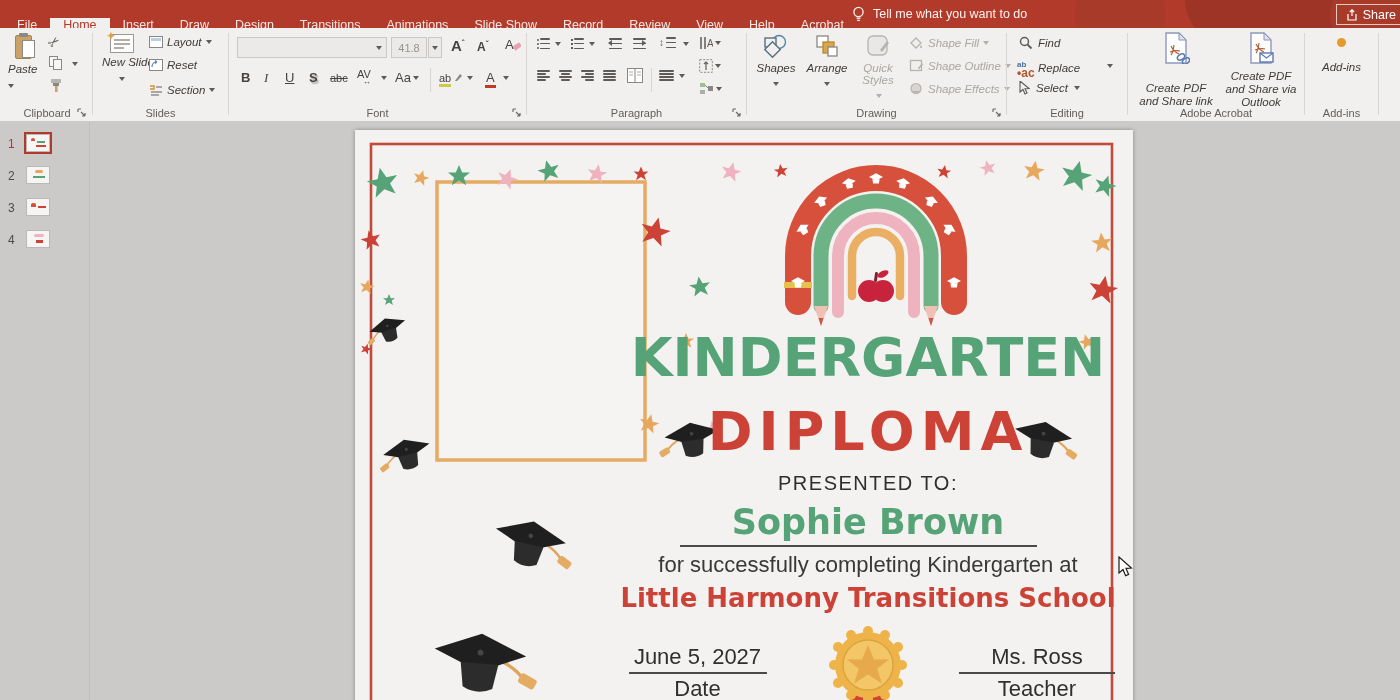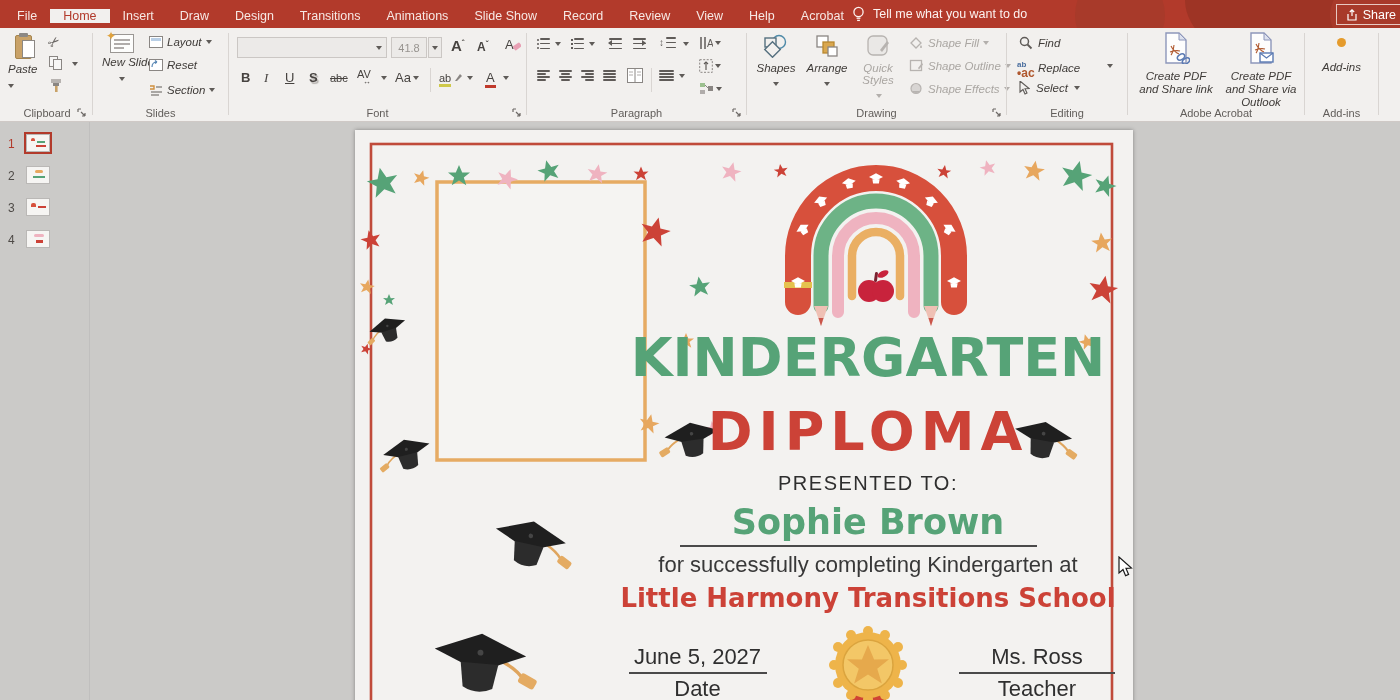--- a/index.html
+++ b/index.html
@@ -2,21 +2,21 @@
 <html><head>
 <meta charset="utf-8">
 <style>
   *{margin:0;padding:0;box-sizing:border-box;}
   html,body{width:1400px;height:700px;overflow:hidden;background:#cbcac8;font-family:"Liberation Sans",sans-serif;}
   .abs{position:absolute;}
 
   
   #titlebar{position:absolute;left:0;top:0;width:1400px;height:28px;background:#b23a2b;overflow:hidden;z-index:30;}
   .tb-circle{position:absolute;border-radius:50%;}
-  #tabs{position:absolute;left:4px;top:0;height:32px;display:flex;align-items:center;z-index:2;}
+  #tabs{position:absolute;left:4px;top:0;height:32px;display:flex;align-items:flex-end;z-index:2;}
   .tab{color:#f7e8e4;font-size:12.5px;display:flex;align-items:center;padding:0 13px;cursor:default;white-space:nowrap;}
   .tab.active{background:#f2f0ee;color:#b23a2b;}
   #tellme{position:absolute;left:852px;top:0;height:28px;display:flex;align-items:center;gap:8px;color:#fdf3f1;font-size:12.5px;z-index:2;}
   #share-btn{position:absolute;right:-6px;top:4px;height:21px;border:1px solid #e8c9c2;color:#fff;font-size:12.5px;display:flex;align-items:center;gap:5px;padding:0 9px;z-index:3;background:transparent;}
 
   
   #ribbon{position:absolute;left:0;top:28px;width:1400px;height:94px;background:#f2f0ee;border-bottom:1px solid #cfc9c6;z-index:20;}
   .grp{position:absolute;top:0;height:94px;}
   .gdiv{position:absolute;top:5px;height:82px;width:1px;background:#d9d5d2;}
   .glabel{position:absolute;bottom:3px;left:0;right:0;text-align:center;font-size:11px;color:#615d5a;white-space:nowrap;}
@@ -440,21 +440,21 @@
 
   <div class="grp" style="left:1128px;width:176px;">
     <div class="abs" style="left:8px;top:4px;width:80px;text-align:center;">
       <svg width="28" height="32" viewBox="0 0 28 32">
         <path d="M4 1 h13 l7 7 v23 h-20 z" fill="#fdfdfd" stroke="#8d96ba" stroke-width="1.4"></path>
         <path d="M17 1 l7 7 h-7 z" fill="#dde1ee" stroke="#8d96ba" stroke-width="1"></path>
         <path d="M9 14 q3 6 8 8 M12 13 q-1 8 -3 10 M8 20 q6 -2 10 -1" stroke="#b0592f" stroke-width="1.1" fill="none"></path>
         <ellipse cx="19" cy="25" rx="4" ry="2.6" fill="none" stroke="#5b7ab3" stroke-width="1.5" transform="rotate(-35 19 25)"></ellipse>
         <ellipse cx="24" cy="29" rx="4" ry="2.6" fill="none" stroke="#5b7ab3" stroke-width="1.5" transform="rotate(-35 24 29)"></ellipse>
       </svg>
-      <div class="rtxt" style="white-space:normal;line-height:13px;margin-top:2px;">Create PDF and Share link</div>
+      <div class="rtxt" style="white-space:normal;line-height:13px;margin-top:14px;">Create PDF and Share link</div>
     </div>
     <div class="abs" style="left:92px;top:4px;width:82px;text-align:center;">
       <svg width="28" height="32" viewBox="0 0 28 32">
         <path d="M4 1 h13 l7 7 v23 h-20 z" fill="#fdfdfd" stroke="#8d96ba" stroke-width="1.4"></path>
         <path d="M17 1 l7 7 h-7 z" fill="#dde1ee" stroke="#8d96ba" stroke-width="1"></path>
         <path d="M9 12 q3 6 8 8 M12 11 q-1 8 -3 10 M8 18 q6 -2 10 -1" stroke="#b0592f" stroke-width="1.1" fill="none"></path>
         <rect x="13" y="21" width="13" height="9" fill="#fff" stroke="#5b7ab3" stroke-width="1.4"></rect>
         <path d="M13 21 L19.5 26 L26 21" fill="none" stroke="#5b7ab3" stroke-width="1.2"></path>
       </svg>
       <div class="rtxt" style="white-space:normal;line-height:13px;margin-top:2px;">Create PDF and Share via Outlook</div>

